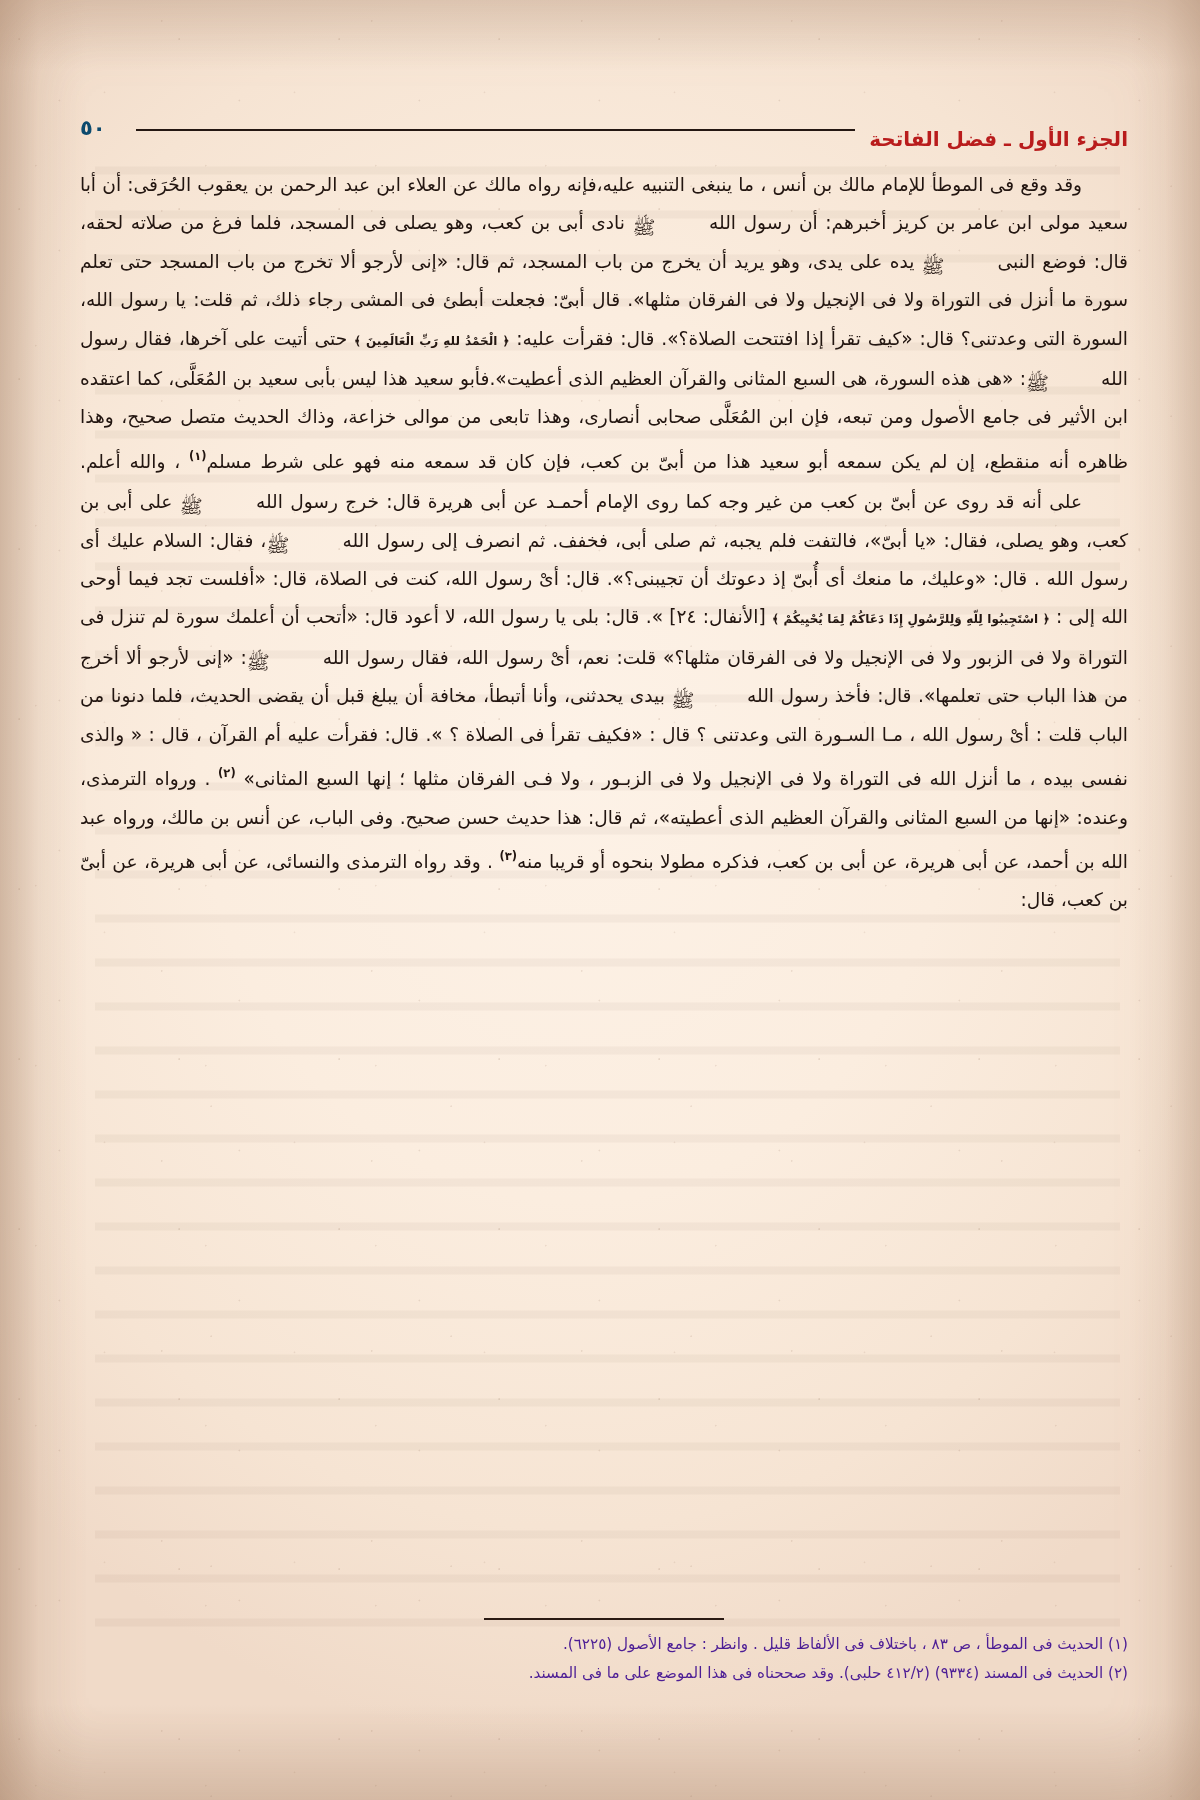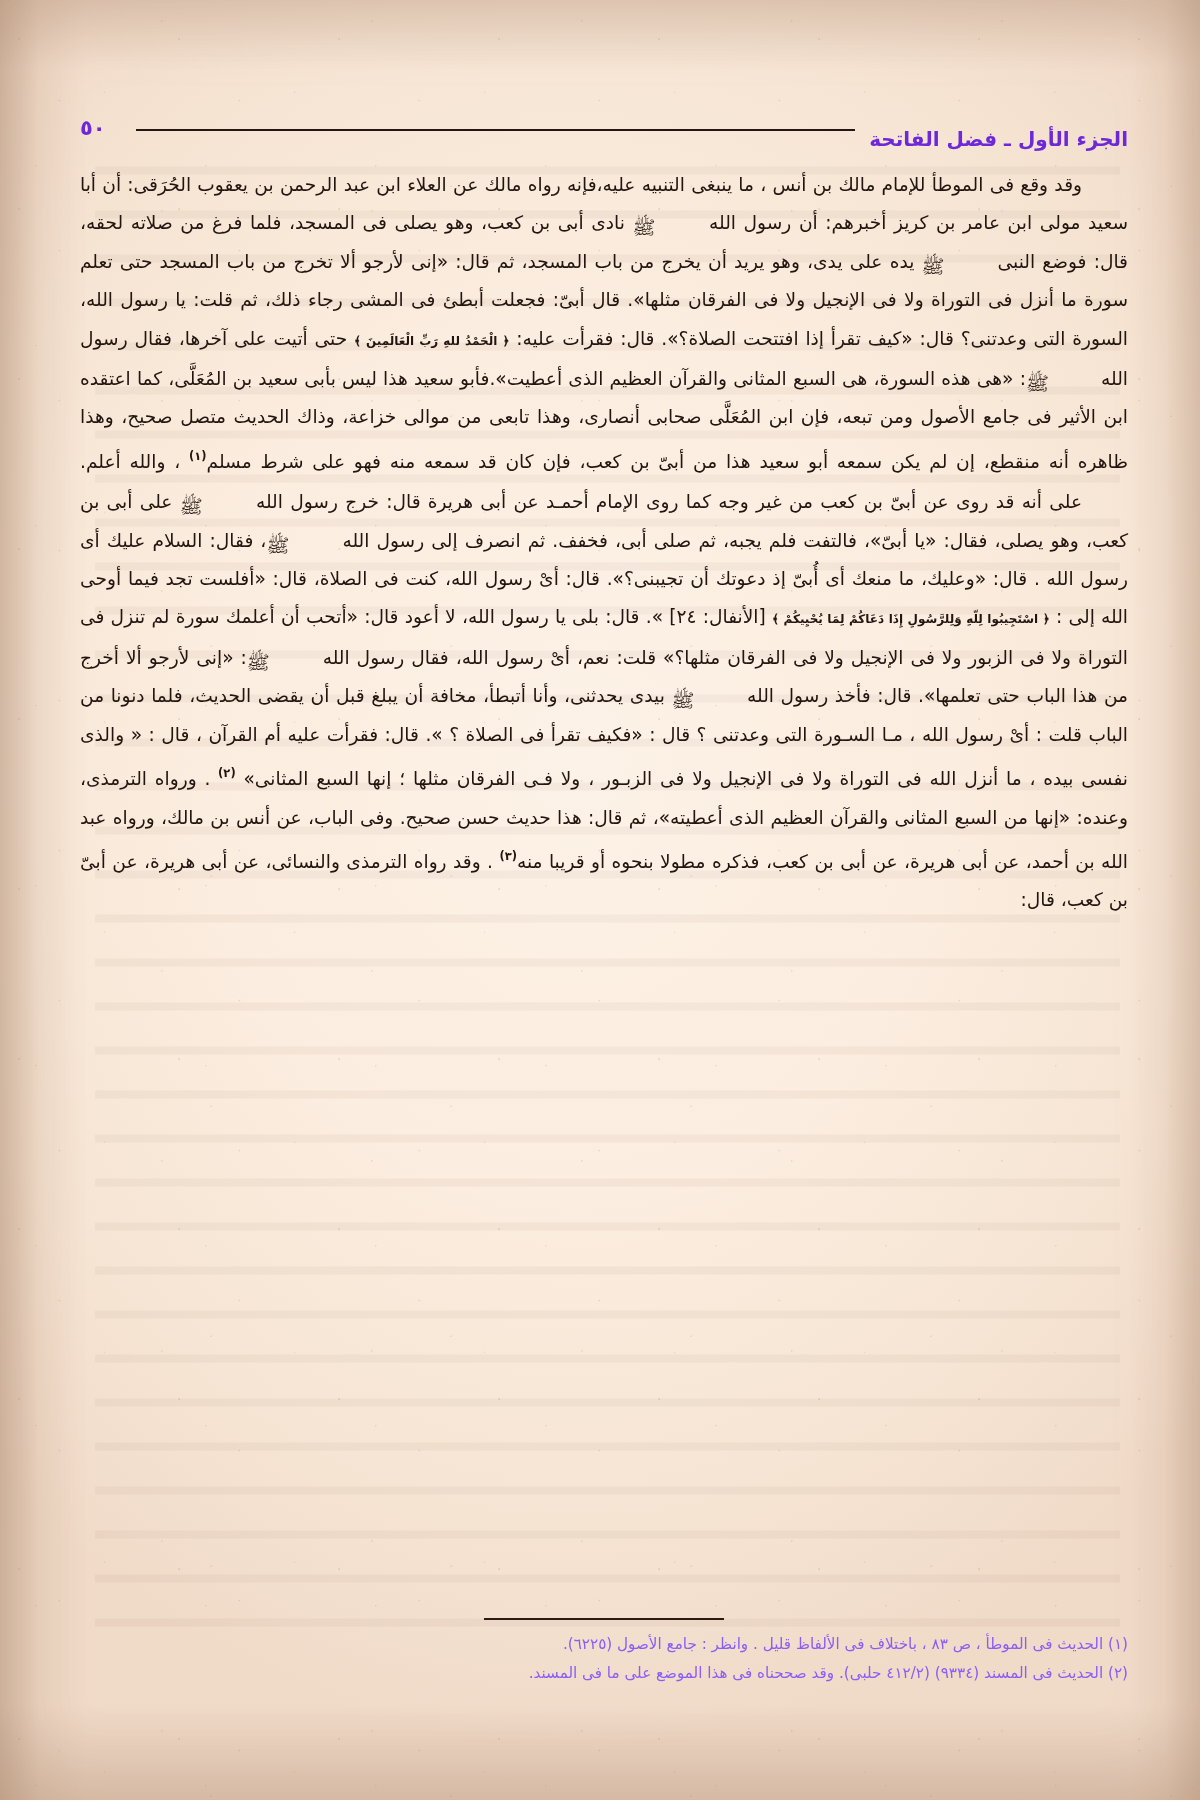--- a/index.html
+++ b/index.html
@@ -93,35 +93,35 @@
     align-items: center;
     gap: 14px;
     height: 40px;
     margin-bottom: 18px;
   }
   .runhead-title {
     font-family: "DejaVu Sans", sans-serif;
     font-size: 20px;
     font-weight: 700;
     white-space: nowrap;
-    color: #6d28d9;
+    color: #b91c1c;
     letter-spacing: 0.2px;
     margin-top: 22px;
   }
   .runhead-rule {
     flex: 1 1 auto;
     height: 0;
     border-top: 2.2px solid #241712;
     margin-top: 4px;
   }
   .runhead-page {
     font-family: "DejaVu Sans", sans-serif;
     font-size: 21px;
     font-weight: 700;
-    color: #6d28d9;
+    color: #0c4a6e;
     min-width: 42px;
     text-align: left;
     white-space: nowrap;
   }
 
   
   .body-col {
     font-family: "DejaVu Sans", sans-serif;
     font-size: 18.6px;
     line-height: 38.4px;
@@ -173,21 +173,21 @@
     border-top: 2.2px solid #2a1a13;
     height: 0;
   }
   .fn-list {
     list-style: none;
     margin: 0;
     padding: 0;
     font-family: "DejaVu Sans", sans-serif;
     font-size: 15.2px;
     line-height: 29px;
-    color: #8b5cf6;
+    color: #4c1d95;
     text-align: right;
   }
   .fn-item { white-space: nowrap; }
   .fn-num { font-weight: 400; }
 
   
   .edge-fade {
     position: absolute;
     inset: 0;
     pointer-events: none;

